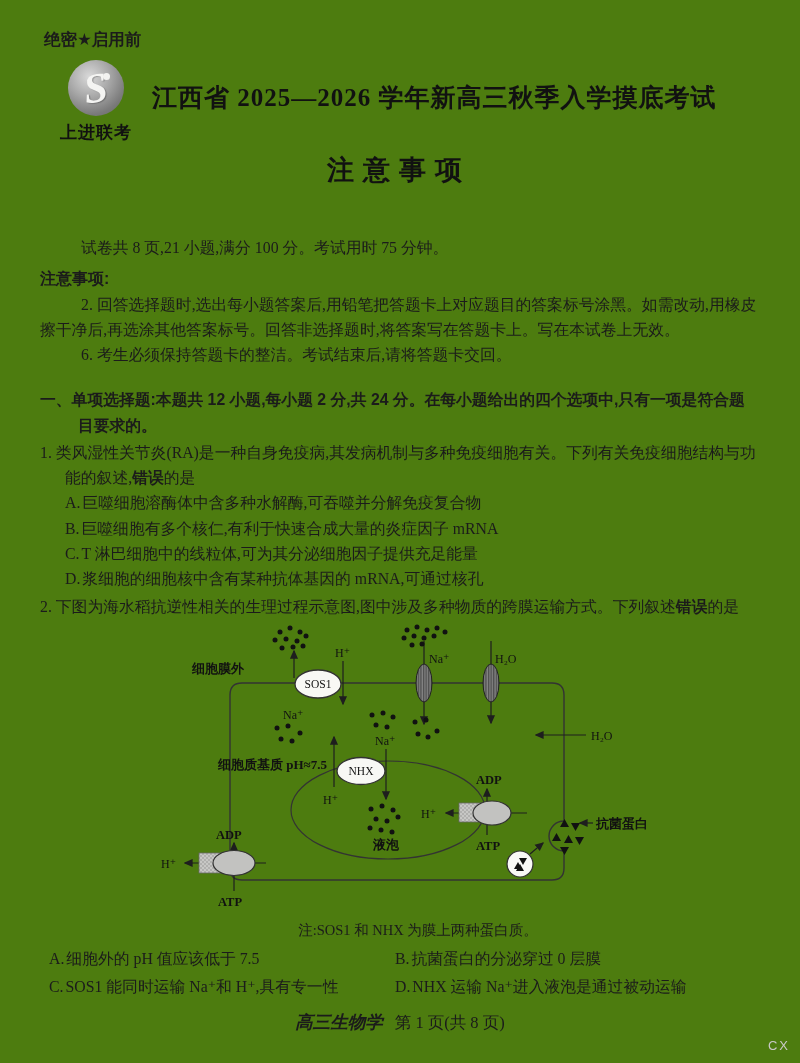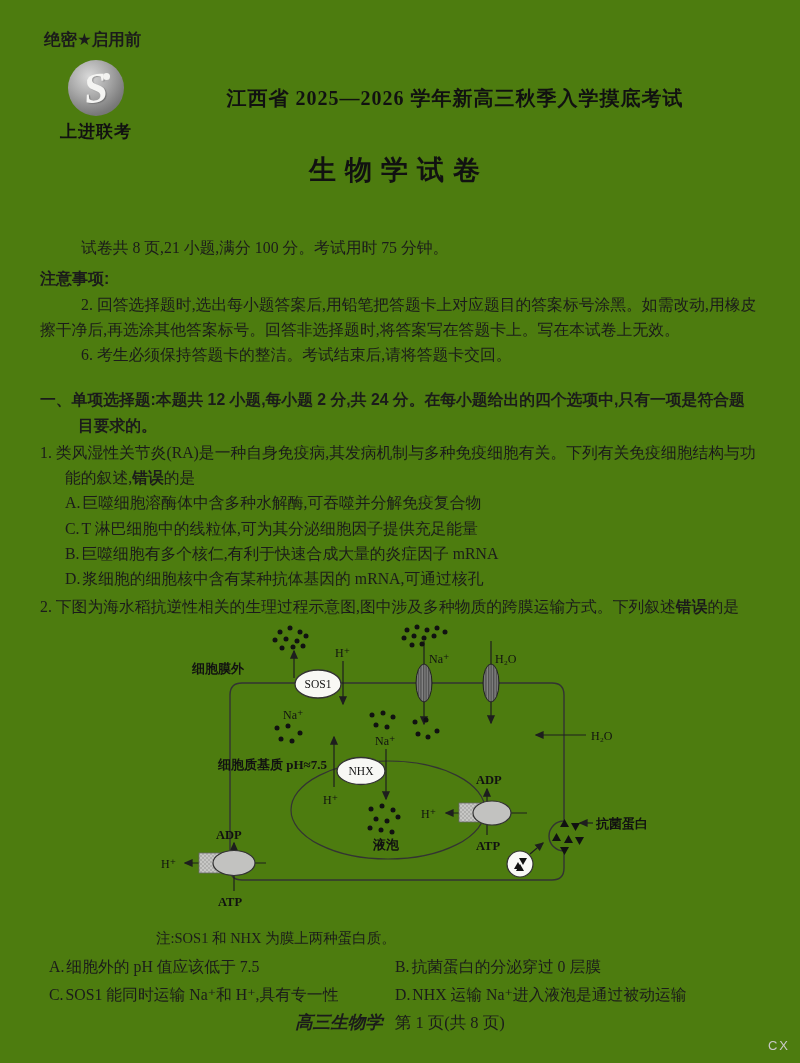--- a/index.html
+++ b/index.html
@@ -27,25 +27,25 @@
     background:radial-gradient(circle at 38% 30%, #d9d9d9 0%, #a9a9a9 38%, #7a7a7a 72%, #636363 100%);
     position:relative; display:flex; align-items:center; justify-content:center;
   }
   .logo-s {
     color:#f4f4f2; font-family:"Liberation Serif",serif; font-style:italic;
     font-weight:bold; font-size:42px; line-height:1; transform:rotate(-8deg);
     text-shadow:1px 1px 1px rgba(0,0,0,.25);
   }
   .logo-dot { position:absolute; right:14px; top:13px; width:7px; height:7px; border-radius:50%; background:#f2f2f0; }
   .logo-text {
-    font-family:Liberation Mono, monospace;
+    font-family:Liberation Serif, serif;
     font-weight:bold; font-size:17px; letter-spacing:1px; margin-top:3px; color:#111;
   }
   .title {
-    flex:1; text-align:center; font-weight:bold; font-size:20px;
+    flex:1; text-align:left; font-weight:bold; font-size:25px;
     letter-spacing:1px; color:#111; margin-top:-10px;
   }
   .subtitle {
     text-align:center; font-weight:bold; font-size:27px;
     letter-spacing:9px; margin-top:2px; color:#111;
   }
   .info { margin-top:43px; text-indent:2.6em; }
   .notice-head { font-family:"Liberation Sans","DejaVu Sans",sans-serif; font-weight:bold; font-size:16px; margin-top:6px; }
   p.notice { text-indent:2.6em; }
   .section-head {
@@ -54,21 +54,21 @@
     font-weight:bold; font-size:15.8px;
     padding-left:2.4em; text-indent:-2.4em;
   }
   .question { margin-top:2px; }
   .stem { padding-left:25px; text-indent:-25px; }
   .stem b { font-weight:bold; }
   .opt { padding-left:25px; }
   .opt .lbl { margin-right:2px; }
   .diagram-wrap { width:524px; margin:4px 0 0 116px; }
   svg { display:block; font-family:"Liberation Serif","DejaVu Serif",serif; }
-  .note { width:524px; font-size:14.5px; margin:8px 0 4px 116px; }
+  .note { width:524px; text-align:center; font-size:14.5px; margin:0 0 4px 116px; }
   .opt-grid {
     display:grid; grid-template-columns:346px auto;
     margin-left:9px; row-gap:3px; margin-top:2px;
   }
   .footer {
     position:absolute; left:0; top:1008px; width:100%;
     display:flex; justify-content:center; align-items:baseline; gap:12px;
   }
   .footer .course { font-weight:bold; font-size:17.5px; font-style:italic; }
   .footer .pageinfo { font-size:16.5px; }
@@ -88,38 +88,38 @@
       <div class="logo">
         <div class="logo-circle">
           <span class="logo-s">S</span>
           <span class="logo-dot"></span>
         </div>
         <div class="logo-text">上进联考</div>
       </div>
       <div class="title">江西省 2025—2026 学年新高三秋季入学摸底考试</div>
     </div>
 
-    <div class="subtitle">生物学试卷</div>
+    <div class="subtitle">注意事项</div>
 
     <p class="info">试卷共 8 页,21 小题,满分 100 分。考试用时 75 分钟。</p>
 
     <div class="notice-head">注意事项:</div>
     <p class="notice">2. 回答选择题时,选出每小题答案后,用铅笔把答题卡上对应题目的答案标号涂黑。如需改动,用橡皮擦干净后,再选涂其他答案标号。回答非选择题时,将答案写在答题卡上。写在本试卷上无效。</p>
     <p class="notice">6. 考生必须保持答题卡的整洁。考试结束后,请将答题卡交回。</p>
 
     <div class="section-head">一、单项选择题:本题共 12 小题,每小题 2 分,共 24 分。在每小题给出的四个选项中,只有一项是符合题目要求的。</div>
 
     <div class="question">
       <div class="stem">
         <span>1.</span>
         <span>类风湿性关节炎(RA)是一种自身免疫病,其发病机制与多种免疫细胞有关。下列有关免疫细胞结构与功能的叙述,</span><b>错误</b><span>的是</span>
       </div>
       <div class="opt"><span class="lbl">A.</span><span>巨噬细胞溶酶体中含多种水解酶,可吞噬并分解免疫复合物</span></div>
+      <div class="opt"><span class="lbl">B.</span><span>巨噬细胞有多个核仁,有利于快速合成大量的炎症因子 mRNA</span></div>
       <div class="opt"><span class="lbl">C.</span><span>T 淋巴细胞中的线粒体,可为其分泌细胞因子提供充足能量</span></div>
-      <div class="opt"><span class="lbl">B.</span><span>巨噬细胞有多个核仁,有利于快速合成大量的炎症因子 mRNA</span></div>
       <div class="opt"><span class="lbl">D.</span><span>浆细胞的细胞核中含有某种抗体基因的 mRNA,可通过核孔</span></div>
     </div>
 
     <div class="question">
       <div class="stem">
         <span>2.</span>
         <span>下图为海水稻抗逆性相关的生理过程示意图,图中涉及多种物质的跨膜运输方式。下列叙述</span><b>错误</b><span>的是</span>
       </div>
 
       <div class="diagram-wrap">

